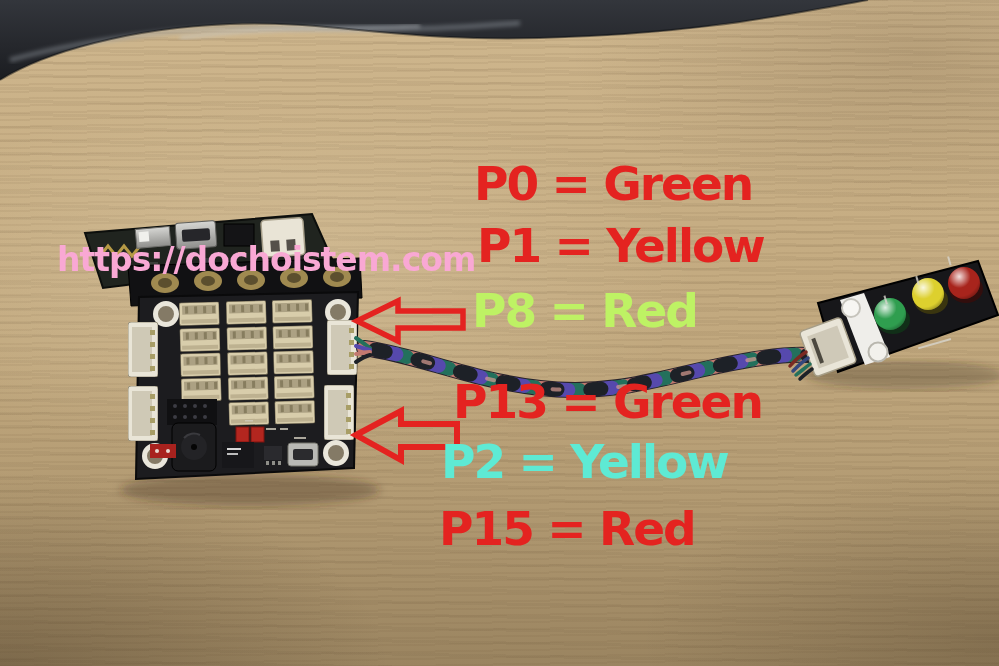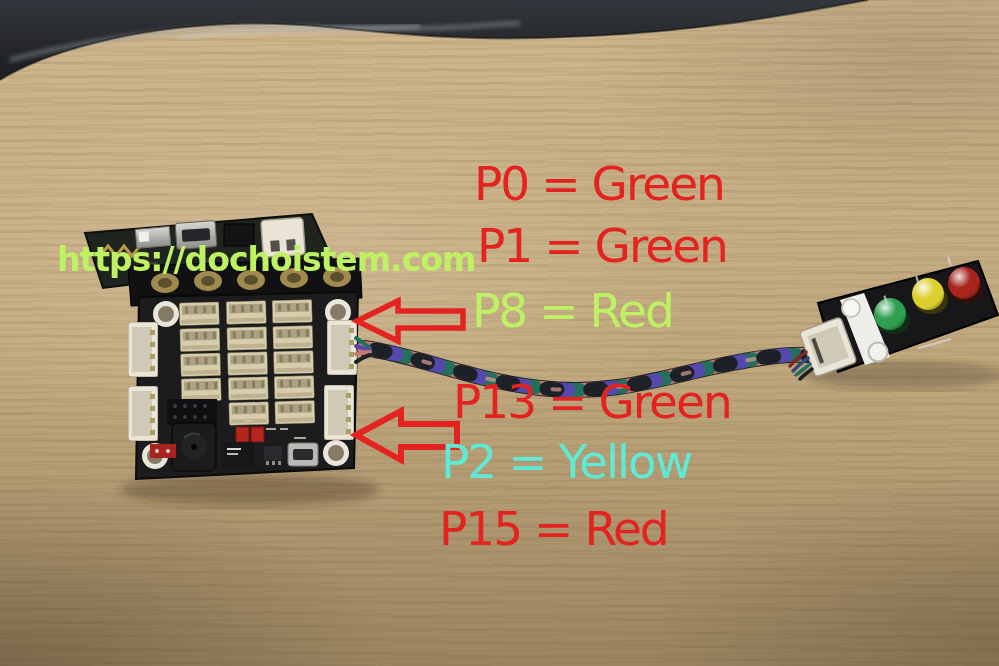--- a/index.html
+++ b/index.html
@@ -14,21 +14,21 @@
       radial-gradient(50% 35% at 92% 8%, rgba(70,50,30,0.16), rgba(70,50,30,0) 70%),
       radial-gradient(60% 45% at 0% 100%, rgba(55,42,26,0.30), rgba(55,42,26,0) 65%),
       radial-gradient(55% 40% at 100% 96%, rgba(60,46,28,0.26), rgba(60,46,28,0) 65%),
       repeating-linear-gradient(179deg, rgba(110,85,55,0.09) 0 2px, rgba(0,0,0,0) 2px 7px),
       repeating-linear-gradient(181deg, rgba(90,70,45,0.07) 0 3px, rgba(0,0,0,0) 3px 13px),
       linear-gradient(180deg,#cfb78e 0%,#c7ae84 30%,#c0a77d 55%,#b29a72 75%,#9a8460 100%);
   }
   svg{position:absolute;left:0;top:0;}
   .lbl{
     position:absolute;
-    font-weight:400;font-size:47px;line-height:1;letter-spacing:-2px;
+    font-weight:700;font-size:47px;line-height:1;letter-spacing:-2px;
     white-space:nowrap;
   }
   .wm{
     position:absolute;left:57px;top:243px;
     font-weight:700;font-size:33px;line-height:1;letter-spacing:-1px;
     white-space:nowrap;
   }
 </style>
 </head>
 <body>
@@ -251,21 +251,21 @@
         <path d="M812,369 C808,372 804,375 800,379" stroke="#1d2127"></path>
       </g>
     </g>
 
     <g fill="none" stroke-linejoin="miter">
       <polygon points="357,321 398,301 398,311 463,311 463,328 398,328 398,341" stroke-width="5.5" stroke="#e42320"></polygon>
       <polygon points="356,435 401,411 401,424 457,424 457,447 401,447 401,460" stroke-width="6" stroke="#e42320"></polygon>
     </g>
   </svg>
 
-  <div class="wm" style="color: #bef264;">https://dochoistem.com</div>
+  <div class="wm" style="color: #f9a8d4;">https://dochoistem.com</div>
 
   <div class="lbl" style="left: 474px; top: 160px; color: rgb(228, 35, 32);">P0 = Green</div>
-  <div class="lbl" style="left: 477px; top: 222px; color: rgb(228, 35, 32);">P1 = Green</div>
+  <div class="lbl" style="left: 477px; top: 222px; color: rgb(228, 35, 32);">P1 = Yellow</div>
   <div class="lbl" style="left: 472px; top: 287px; color: #bef264;">P8 = Red</div>
   <div class="lbl" style="left: 453px; top: 378px; color: rgb(228, 35, 32);">P13 = Green</div>
   <div class="lbl" style="left: 441px; top: 438px; color: #5eead4;">P2 = Yellow</div>
   <div class="lbl" style="left: 439px; top: 497px; color: rgb(228, 35, 32); margin-top: 8px;">P15 = Red</div>
 </div>
 
 </body></html>

